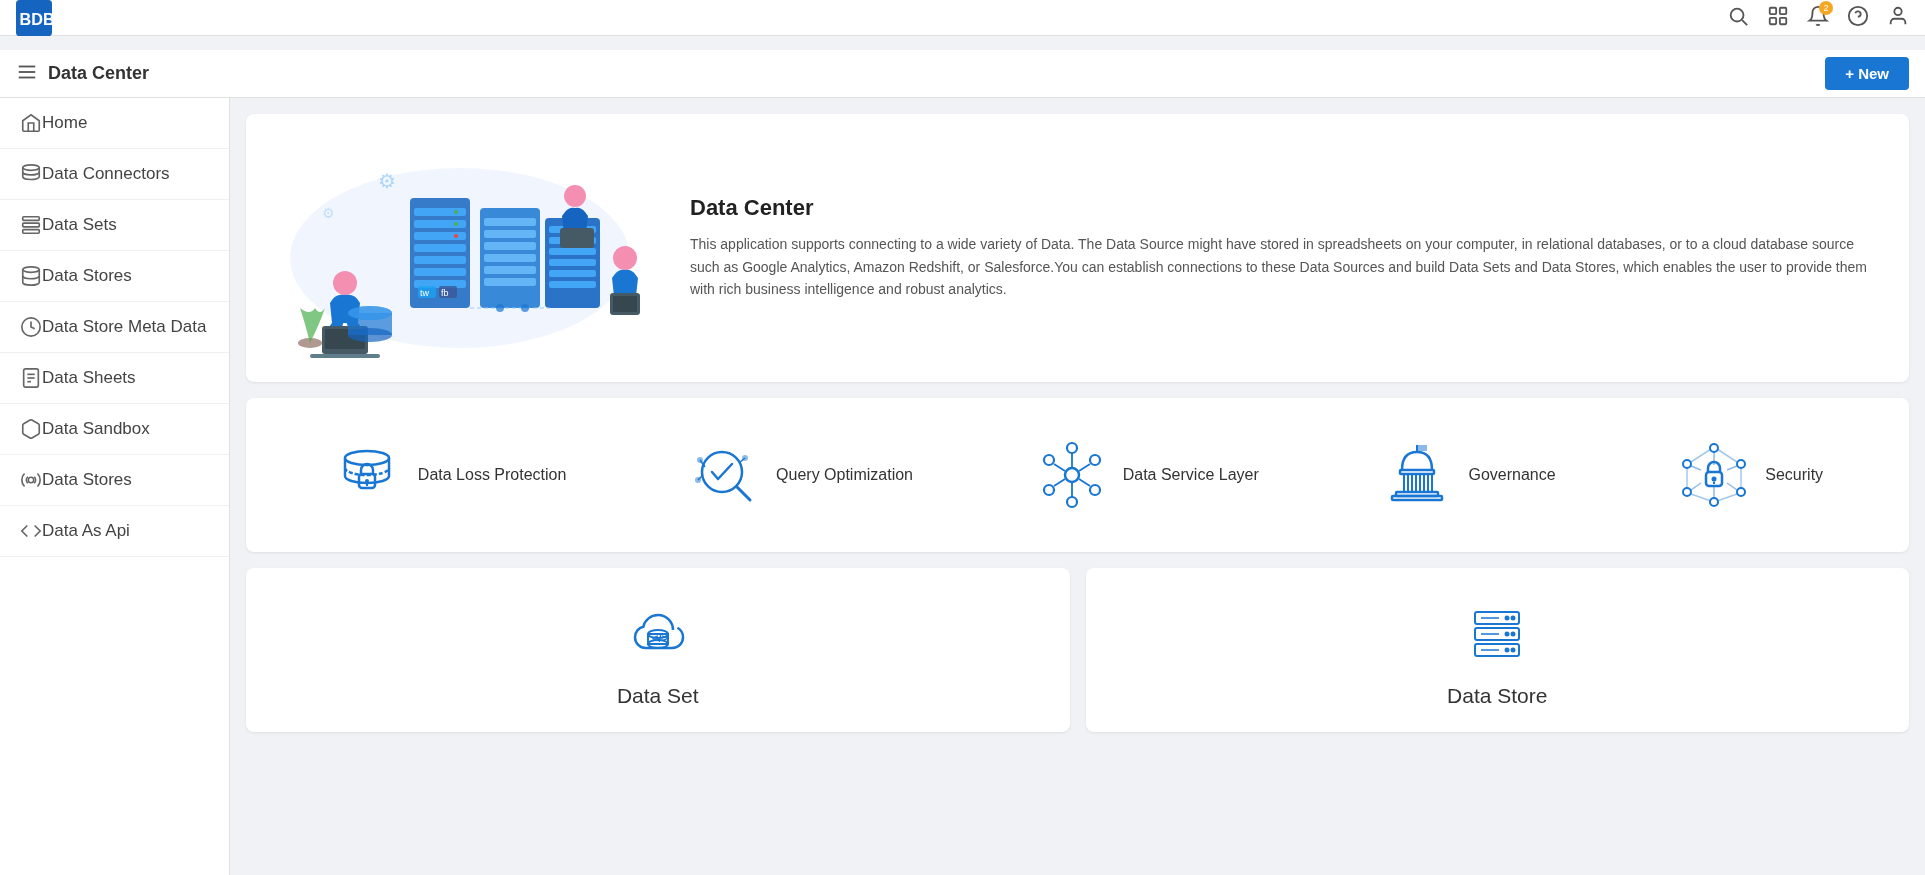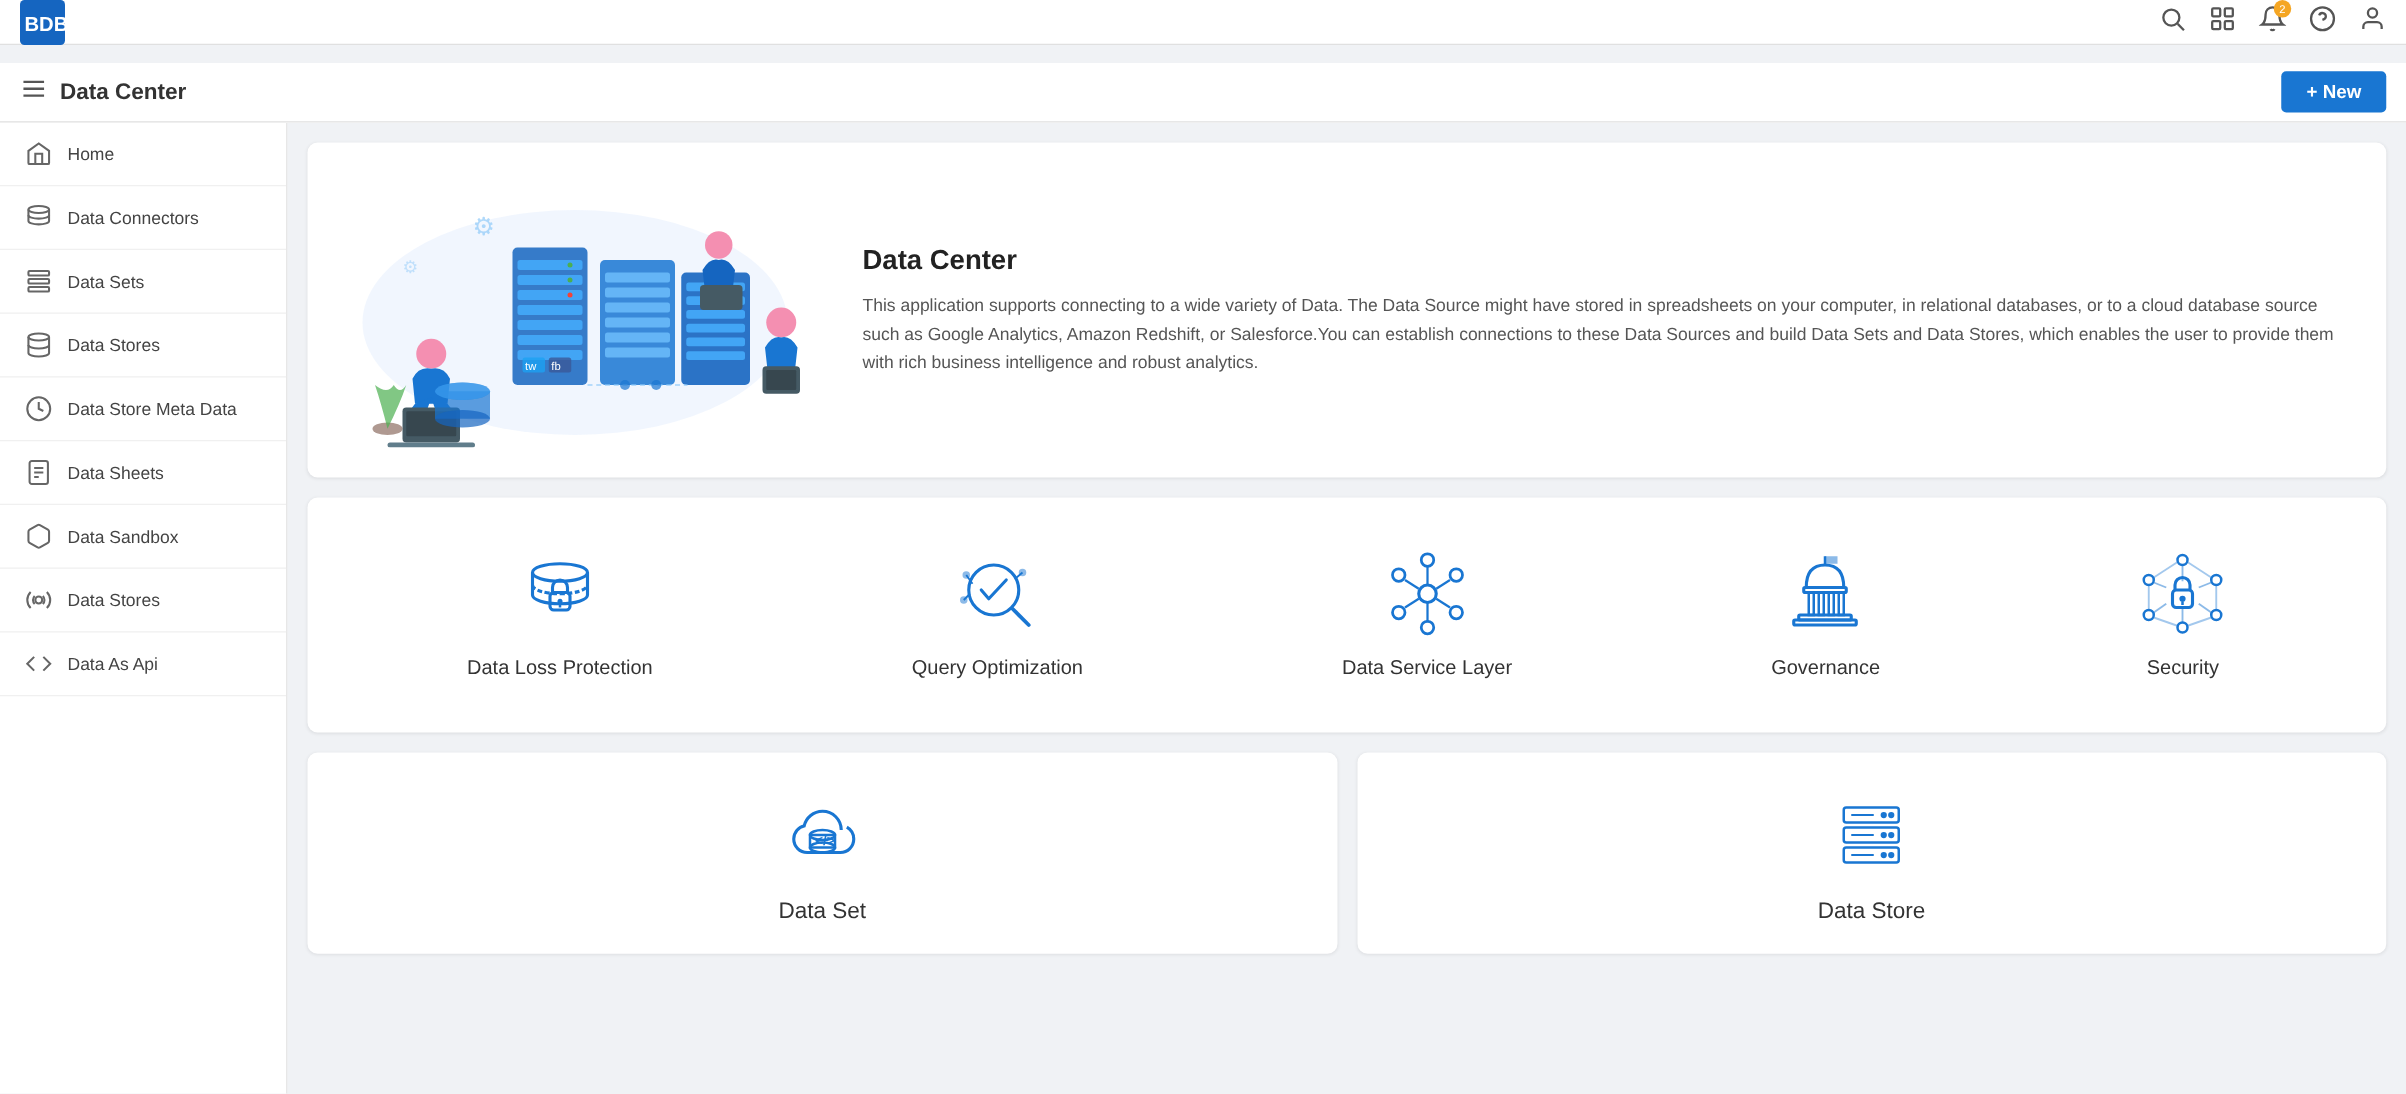--- a/index.html
+++ b/index.html
@@ -100,26 +100,25 @@
       width: 230px;
       background: #fff;
       border-right: 1px solid #e0e0e0;
       height: 100%;
       overflow-y: auto;
       flex-shrink: 0;
     }
     .sidebar-item {
       display: flex;
       align-items: center;
-      gap: 12px;
       padding: 14px 20px;
       cursor: pointer;
       border-bottom: 1px solid #f0f0f0;
       color: #444;
-      font-size: 14px;
+      font-size: 17px;
     }
     .sidebar-icon {
       width: 22px;
       height: 22px;
       color: #666;
       flex-shrink: 0;
     }
 
     
     .content {
@@ -163,21 +162,20 @@
       border-radius: 8px;
       padding: 32px 24px;
       display: flex;
       justify-content: space-around;
       align-items: center;
       margin-bottom: 16px;
       box-shadow: 0 1px 3px rgba(0,0,0,0.08);
     }
     .feature-item {
       display: flex;
-      flex-direction: column;
       align-items: center;
       gap: 16px;
       cursor: pointer;
       padding: 10px 20px;
     }
     .feature-icon {
       width: 70px;
       height: 70px;
       color: #1976d2;
     }
@@ -205,21 +203,21 @@
       min-height: 160px;
       justify-content: center;
       gap: 12px;
     }
     .bottom-card-icon {
       width: 80px;
       height: 80px;
       color: #1976d2;
     }
     .bottom-card-label {
-      font-size: 18px;
+      font-size: 21px;
       color: #333;
     }
 
     
     svg { fill: none; }
   </style>
 </head>
 <body>
 
 <div class="top-bar">

